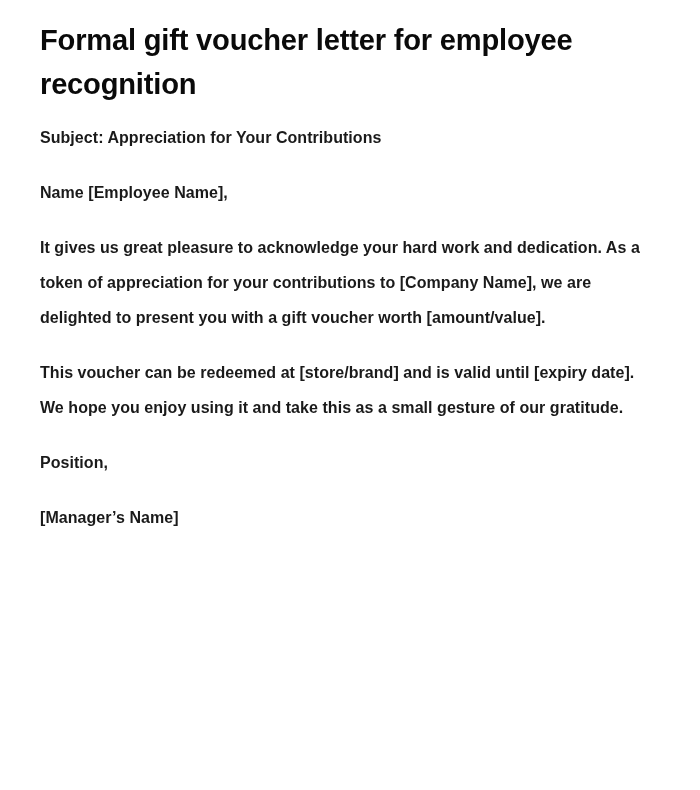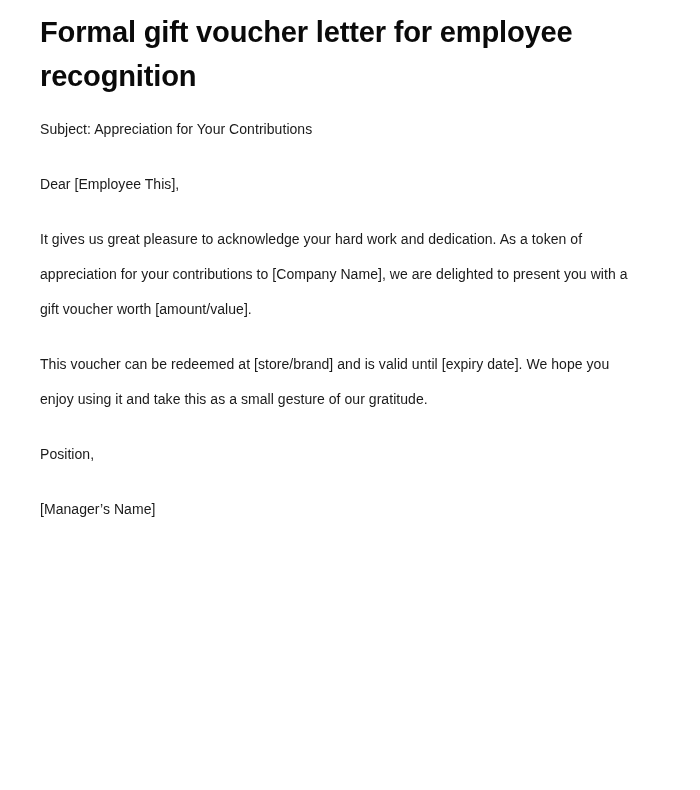--- a/index.html
+++ b/index.html
@@ -13,21 +13,21 @@
     height: 790px;
     overflow: hidden;
     font-family: "Liberation Sans", "DejaVu Sans", sans-serif;
     -webkit-font-smoothing: antialiased;
   }
   .page {
     box-sizing: border-box;
     width: 700px;
     min-height: 790px;
     background: #ffffff;
-    padding: 10px 60px 0 40px;
+    padding: 18px 60px 0 40px;
   }
   .doc-title {
     margin: 0 0 0 0;
     padding: 0;
     font-family: "Liberation Sans Narrow", "Liberation Sans", "DejaVu Sans Condensed", sans-serif;
     font-size: 30px;
     line-height: 44px;
     font-weight: 700;
     letter-spacing: -0.2px;
     color: #0a0a0a;
@@ -36,42 +36,42 @@
     transform: scaleX(0.97);
     transform-origin: left center;
   }
   .letter-body {
     max-width: 600px;
     margin-top: 14px;
   }
   .letter-body p {
     margin: 0 0 20px 0;
     padding: 0;
-    font-size: 14px;
+    font-size: 16px;
     line-height: 35px;
-    font-weight: 400;
+    font-weight: 700;
     color: #1a1a1a;
     letter-spacing: 0.05px;
   }
   .letter-body p:last-child {
     margin-bottom: 0;
   }
 </style>
 </head>
 <body>
 
 <div class="page">
 
   <h1 class="doc-title">Formal gift voucher letter for employee recognition</h1>
 
   <div class="letter-body">
 
     <p>Subject: Appreciation for Your Contributions</p>
 
-    <p>Dear [Employee This],</p>
+    <p>Name [Employee Name],</p>
 
     <p>It gives us great pleasure to acknowledge your hard work and dedication. As a token of appreciation for your contributions to [Company Name], we are delighted to present you with a gift voucher worth [amount/value].</p>
 
     <p>This voucher can be redeemed at [store/brand] and is valid until [expiry date]. We hope you enjoy using it and take this as a small gesture of our gratitude.</p>
 
 
     <p>Position,</p>
 
     <p>[Manager’s Name]</p>
 

